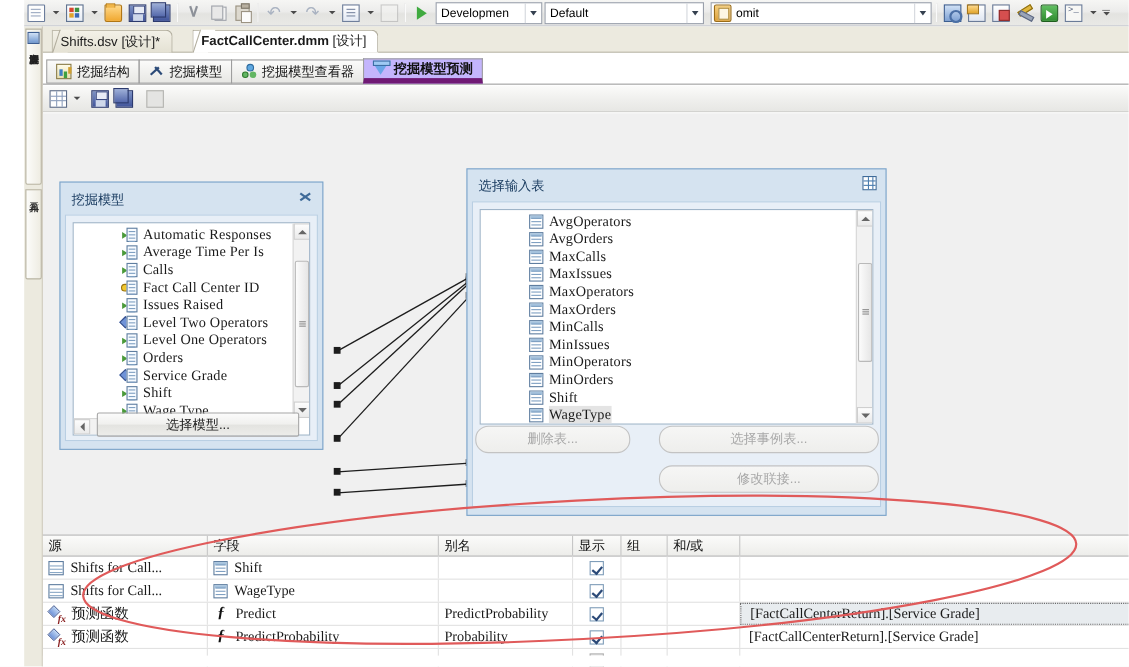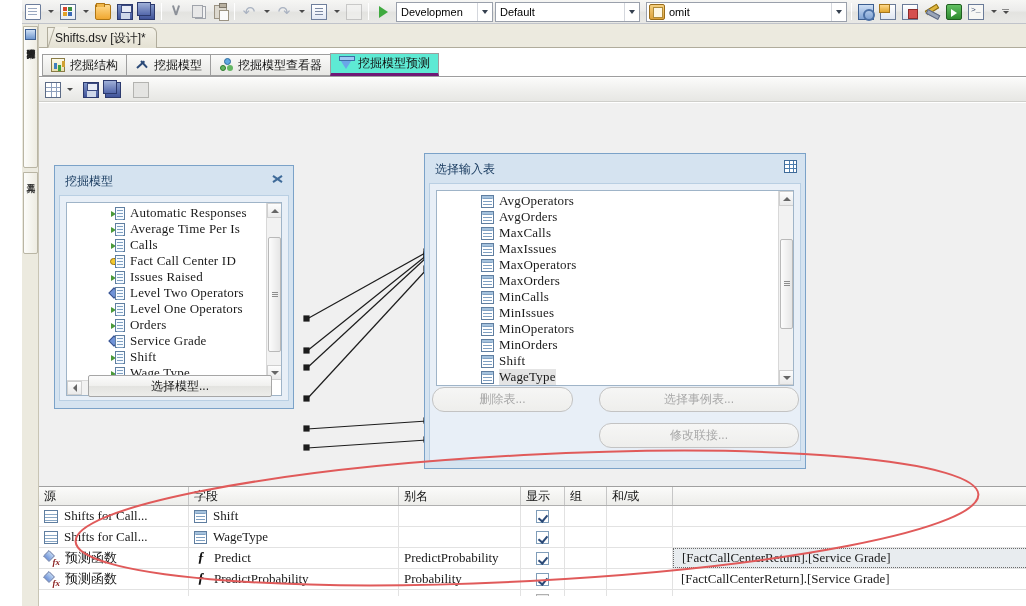--- a/index.html
+++ b/index.html
@@ -286,24 +286,25 @@
     height: 22px; display: flex; align-items: center; gap: 5px;
     padding: 0 8px;
     font-size: 12px; color: #111;
     background: linear-gradient(to bottom, #fbfbfa, #e7e7e4);
     border: 1px solid #9e9e9e;
     border-bottom: 1px solid #9e9e9e;
     margin-right: -1px;
     position: relative;
   }
   .dtab.active {
-    background: #5eead4;
+    background: #c4b5fd;
     height: 23px;
-    border-bottom: 3px solid #701a75;
+    border-bottom: 5px solid #701a75;
     z-index: 4;
+    font-weight: bold;
   }
   .dtab .dicon { width: 14px; height: 14px; flex: none; position: relative; }
   .di-struct { background: linear-gradient(#fefbe8,#e9dfae); border: 1px solid #8a7c46; }
   .di-struct::after {
     content: ""; position: absolute; left: 2px; bottom: 2px; width: 3px; height: 6px;
     background: #3f7fbf; box-shadow: 4px 2px 0 #3fa03f, 8px -2px 0 #d0a030;
   }
   .di-model::after {
     content: ""; position: absolute; left: 2px; top: 9px; width: 10px; height: 2px;
     background: #2b4a78; transform: rotate(-42deg); transform-origin: left center;
@@ -734,20 +735,24 @@
     </div>
     <div class="vtab" id="vtab-2">
       <span class="vtxt">工具箱</span>
     </div>
   </div>
 
   <div class="doctabs">
     <div class="doctab" id="doctab-0">
       <span class="tslash"></span>
       <span class="tlabel">Shifts.dsv [设计]*</span>
+    </div>
+    <div class="doctab active" id="doctab-1">
+      <span class="tslash"></span>
+      <span class="tlabel"><span>FactCallCenter.dmm</span><span class="suffix"> [设计]</span></span>
     </div>
   </div>
 
   <div class="designer">
 
     <div class="dtabs">
       <div class="dtab">
         <span class="dicon di-struct"></span>
         <span>挖掘结构</span>
       </div>

